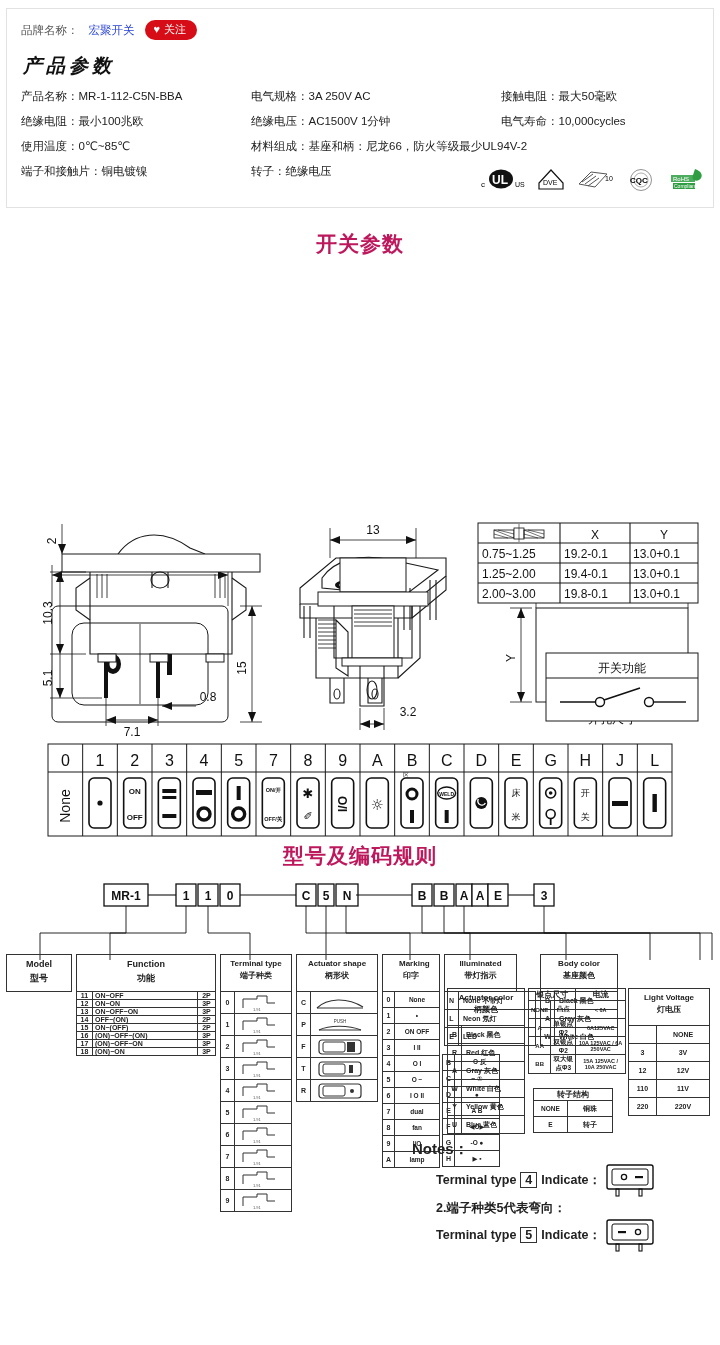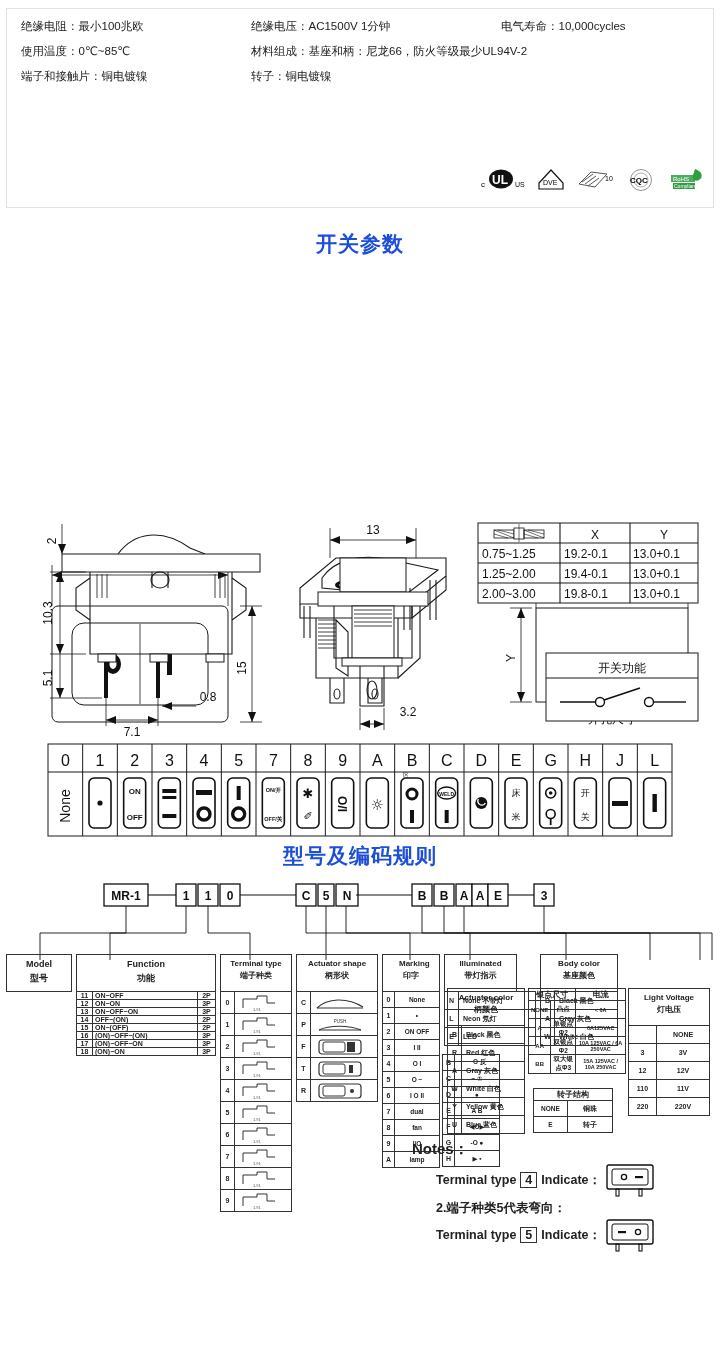--- a/index.html
+++ b/index.html
@@ -31,56 +31,70 @@
     letter-spacing:4px; margin:12px 0 10px 2px; color:#111;
   }
   .spec-grid{ position:relative; }
   .spec-row{ display:flex; margin-bottom:10px; font-size:11.5px; color:#222; }
   .sc1{ width:230px; } .sc2{ width:250px; } .sc3{ flex:1; }
   
   .certs{ position:absolute; right:6px; top:158px; display:flex; align-items:center; gap:12px; }
   .cert{ height:26px; display:flex; align-items:center; }
   
   .big-head{
-    text-align:center; font-size:21px; font-weight:bold; color:#1d4ed8;
+    text-align:center; font-size:21px; font-weight:bold; color:#be185d;
     font-family:"DejaVu Sans","Liberation Sans",sans-serif;
     letter-spacing:1px;
   }
   
   .draw-wrap{ position:relative; width:720px; }
   svg{ display:block; }
   .ln{ stroke:#1a1a1a; fill:none; stroke-width:1.1; }
   .ln-thin{ stroke:#1a1a1a; fill:none; stroke-width:0.8; }
   .dim{ stroke:#1a1a1a; fill:none; stroke-width:0.8; }
   .fillblk{ fill:#111; stroke:none; }
   .t{ font-family:"Liberation Sans",sans-serif; font-size:12px; fill:#111; }
   .t-cn{ font-family:"DejaVu Sans",sans-serif; font-size:12px; fill:#111; }
   .cell-box{ fill:#fff; stroke:#1a1a1a; stroke-width:1; }
   .tbl{ border-collapse:collapse; }
   .tbl td,.tbl th{ border:1px solid #333; font-size:7px; padding:0 2px; }
 </style>
 </head>
 <body>
 
 <div class="spec-panel">
-
+  <div class="brandrow">
+    <span class="brandlabel">品牌名称：</span>
+    <a class="brandname" href="#">宏聚开关</a>
+    <button class="follow-btn">
+      <span class="heart">♥</span>
+      <span>关注</span>
+    </button>
+  </div>
+
+  <div class="sec-title">产品参数</div>
 
   <div class="spec-grid">
+    <div class="spec-row">
+      <div class="sc1">产品名称：MR-1-112-C5N-BBA</div>
+      <div class="sc2">电气规格：3A  250V  AC</div>
+      <div class="sc3">接触电阻：最大50毫欧</div>
+    </div>
     <div class="spec-row">
       <div class="sc1">绝缘电阻：最小100兆欧</div>
       <div class="sc2">绝缘电压：AC1500V 1分钟</div>
       <div class="sc3">电气寿命：10,000cycles</div>
     </div>
     <div class="spec-row">
       <div class="sc1">使用温度：0℃~85℃</div>
       <div class="sc2" style="width:420px">材料组成：基座和柄：尼龙66，防火等级最少UL94V-2</div>
     </div>
     <div class="spec-row">
       <div class="sc1">端子和接触片：铜电镀镍</div>
-      <div class="sc2">转子：铜电镀镍</div>
+      <div class="sc2">转子：绝缘电压</div>
     </div>
   </div>
 
   <div class="certs">
     <span class="cert">
       <svg width="44" height="24" viewBox="0 0 44 24">
         <text x="0" y="19" font-size="8" font-family="Liberation Sans">c</text>
         <ellipse cx="20" cy="11" rx="12" ry="9.5" fill="#111"></ellipse>
         <text x="11" y="16" font-size="12" font-weight="bold" fill="#fff" font-family="Liberation Sans">UL</text>
         <text x="34" y="19" font-size="7" font-family="Liberation Sans">US</text>

